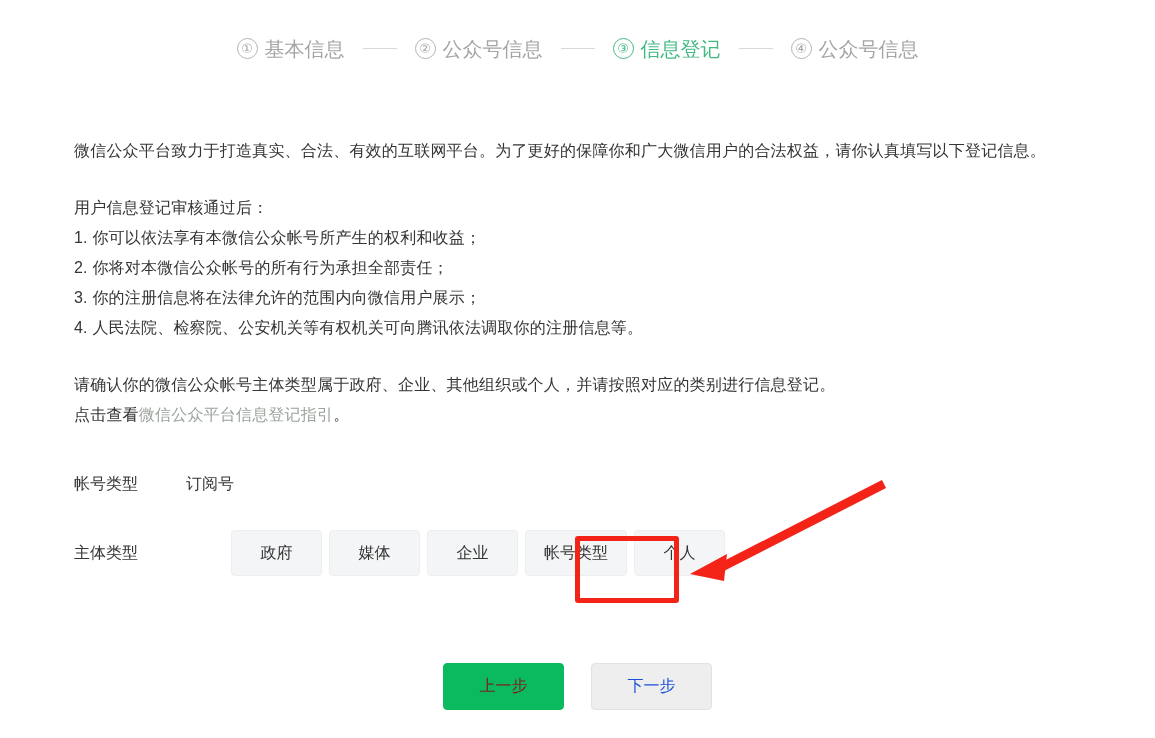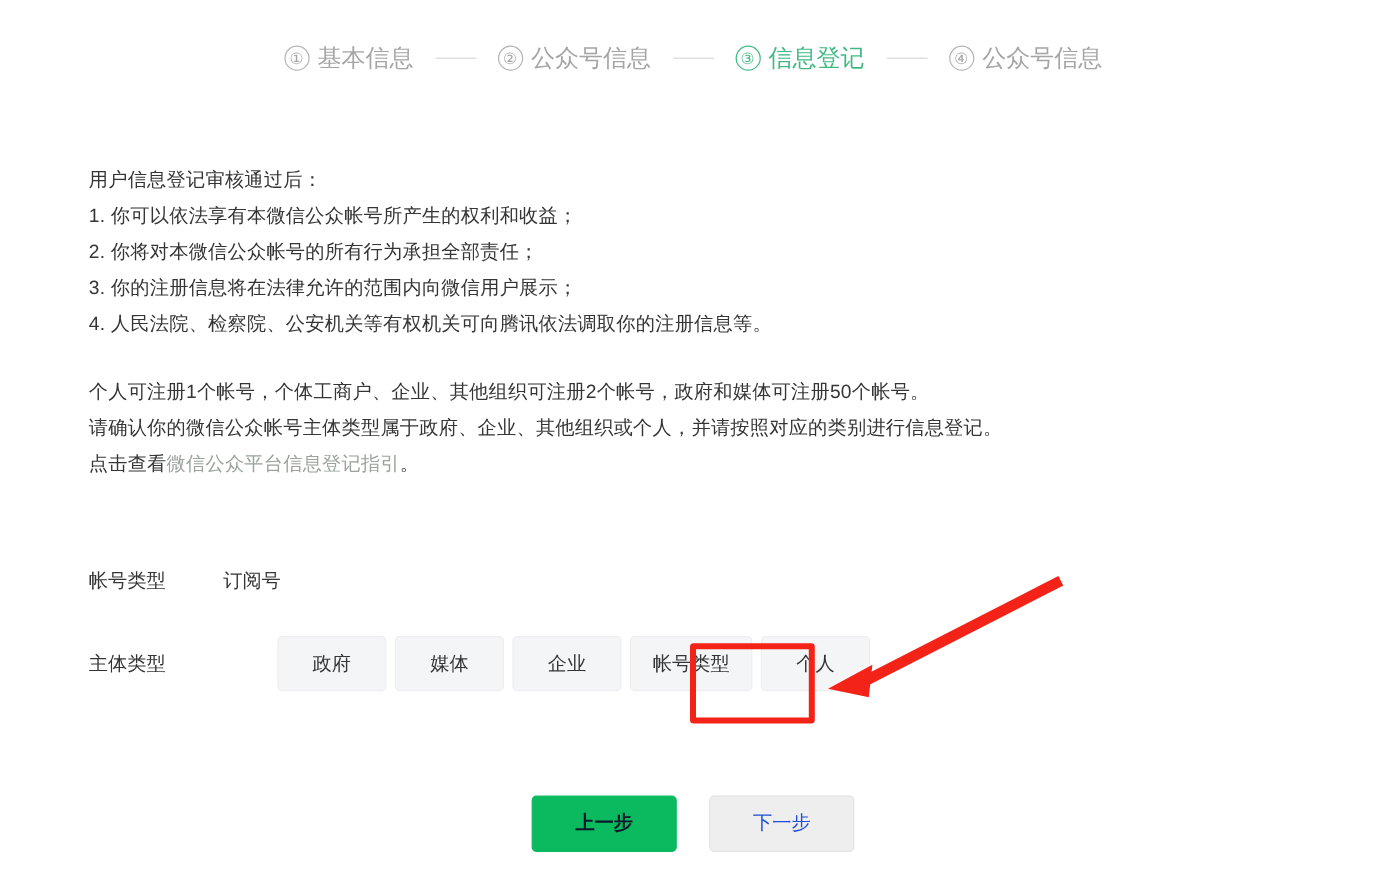--- a/index.html
+++ b/index.html
@@ -156,23 +156,22 @@
     font-size: 16px;
     display: inline-flex;
     align-items: center;
     justify-content: center;
     cursor: pointer;
     border: 1px solid transparent;
     font-family: "Liberation Sans", "DejaVu Sans", sans-serif;
   }
   .btn-prev {
     background: #0bb95f;
-    color: #0f172a;
+    color: #7f1d1d;
     border-color: #0bb95f;
-    font-weight: bold;
   }
   .btn-next {
     background: #eeeeee;
     color: #1d4ed8;
     border-color: #e2e2e2;
     cursor: default;
   }
 
   
   .annot-box {
@@ -215,31 +214,31 @@
       <span>信息登记</span>
     </div>
     <span class="step-sep"></span>
     <div class="step">
       <span class="num">④</span>
       <span>公众号信息</span>
     </div>
   </div>
 
   <div class="content">
+    <p class="para para-lead">微信公众平台致力于打造真实、合法、有效的互联网平台。为了更好的保障你和广大微信用户的合法权益，请你认真填写以下登记信息。</p>
 
     <div class="list-block">
       <div class="list-line">用户信息登记审核通过后：</div>
       <div class="list-line">1. 你可以依法享有本微信公众帐号所产生的权利和收益；</div>
       <div class="list-line">2. 你将对本微信公众帐号的所有行为承担全部责任；</div>
       <div class="list-line">3. 你的注册信息将在法律允许的范围内向微信用户展示；</div>
       <div class="list-line">4. 人民法院、检察院、公安机关等有权机关可向腾讯依法调取你的注册信息等。</div>
     </div>
 
     <div class="tail-block">
-      <div class="list-line">个人可注册1个帐号，个体工商户、企业、其他组织可注册2个帐号，政府和媒体可注册50个帐号。</div>
       <div class="list-line">请确认你的微信公众帐号主体类型属于政府、企业、其他组织或个人，并请按照对应的类别进行信息登记。</div>
       <div class="list-line"><span>点击查看</span><a class="guide-link" href="#">微信公众平台信息登记指引</a><span>。</span></div>
     </div>
   </div>
 
   <div class="form">
     <div class="form-row row-account">
       <div class="form-label">帐号类型</div>
       <div class="form-value">订阅号</div>
     </div>

